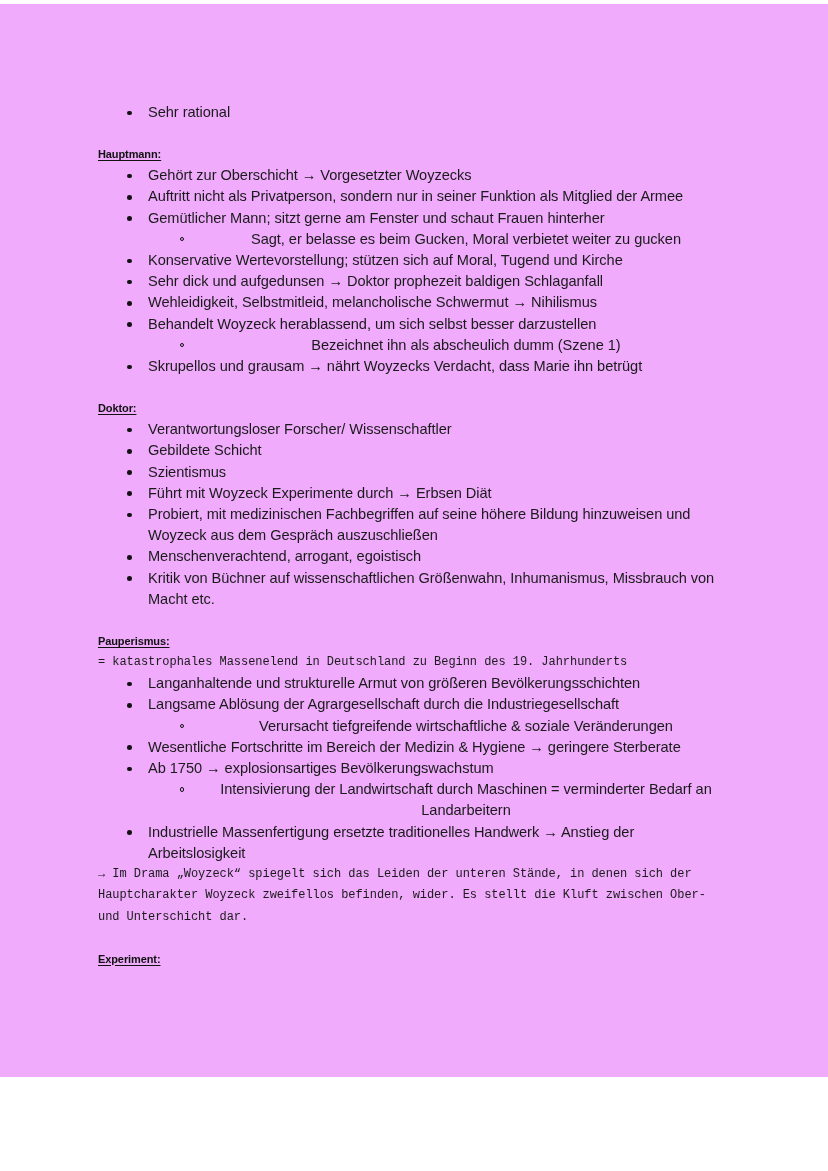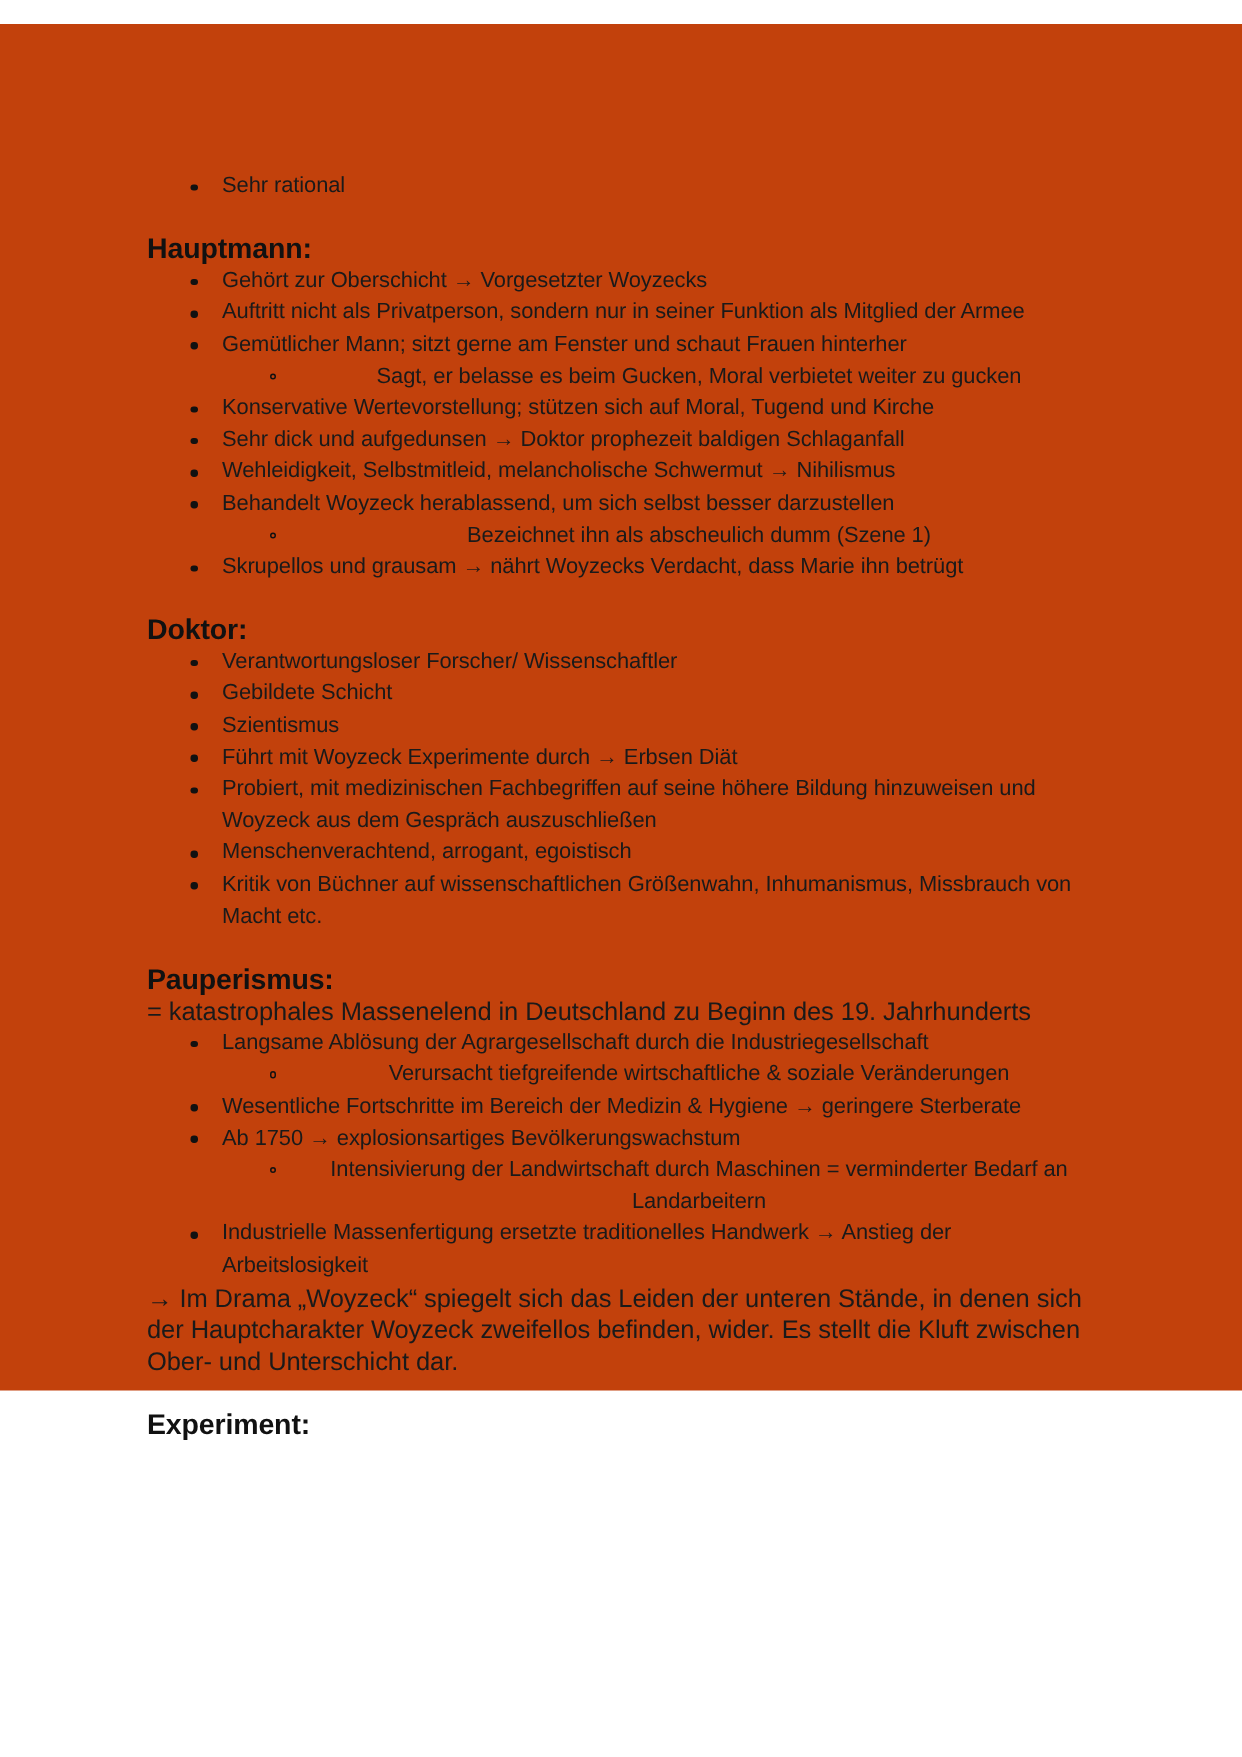--- a/index.html
+++ b/index.html
@@ -14,50 +14,52 @@
     position: relative;
     overflow: hidden;
     font-family: "Liberation Sans", "DejaVu Sans", sans-serif;
     color: #111111;
     -webkit-font-smoothing: antialiased;
   }
 
   .page {
     position: absolute;
     left: 0;
-    top: 16px;
+    top: 4px;
     width: 828px;
-    height: 911px;
-    background: #c2410c;
+    height: 1073px;
+    background: #f0abfc;
   }
 
   .content {
     position: absolute;
     left: 98px;
     top: 98px;
     width: 634px;
   }
 
   
   .heading {
-    font-size: 19px;
+    font-size: 11px;
     font-weight: bold;
     line-height: 21px;
+    text-decoration: underline;
     text-underline-offset: 2px;
     letter-spacing: -0.1px;
     margin: 0;
     color: #111111;
   }
 
   .plain {
-    font-size: 17px;
+    font-size: 12px;
     line-height: 21.2px;
     margin: 0;
     letter-spacing: -0.05px;
     color: #1a1a1a;
+    font-family: Liberation Mono, monospace;
   }
 
   .spacer-line {
     height: 21px;
   }
 
   
   ul.level1 {
     list-style: none;
     margin: 0;
@@ -150,20 +152,21 @@
       </ul>
       <ul class="level1">
         <li class="bullet">Probiert, mit medizinischen Fachbegriffen auf seine höhere Bildung hinzuweisen und Woyzeck aus dem Gespräch auszuschließen</li>
         <li class="bullet">Menschenverachtend, arrogant, egoistisch</li>
         <li class="bullet">Kritik von Büchner auf wissenschaftlichen Größenwahn, Inhumanismus, Missbrauch von Macht etc.</li>
       </ul>
       <div class="spacer-line"></div>
       <div class="heading">Pauperismus:</div>
       <div class="plain">= katastrophales Massenelend in Deutschland zu Beginn des 19. Jahrhunderts</div>
       <ul class="level1">
+        <li class="bullet">Langanhaltende und strukturelle Armut von größeren Bevölkerungsschichten</li>
         <li class="bullet">Langsame Ablösung der Agrargesellschaft durch die Industriegesellschaft</li>
       </ul>
       <ul class="level2">
         <li class="subbullet">Verursacht tiefgreifende wirtschaftliche &amp; soziale Veränderungen</li>
       </ul>
       <ul class="level1">
         <li class="bullet">Wesentliche Fortschritte im Bereich der Medizin &amp; Hygiene → geringere Sterberate</li>
         <li class="bullet">Ab 1750 → explosionsartiges Bevölkerungswachstum</li>
       </ul>
       <ul class="level2">

